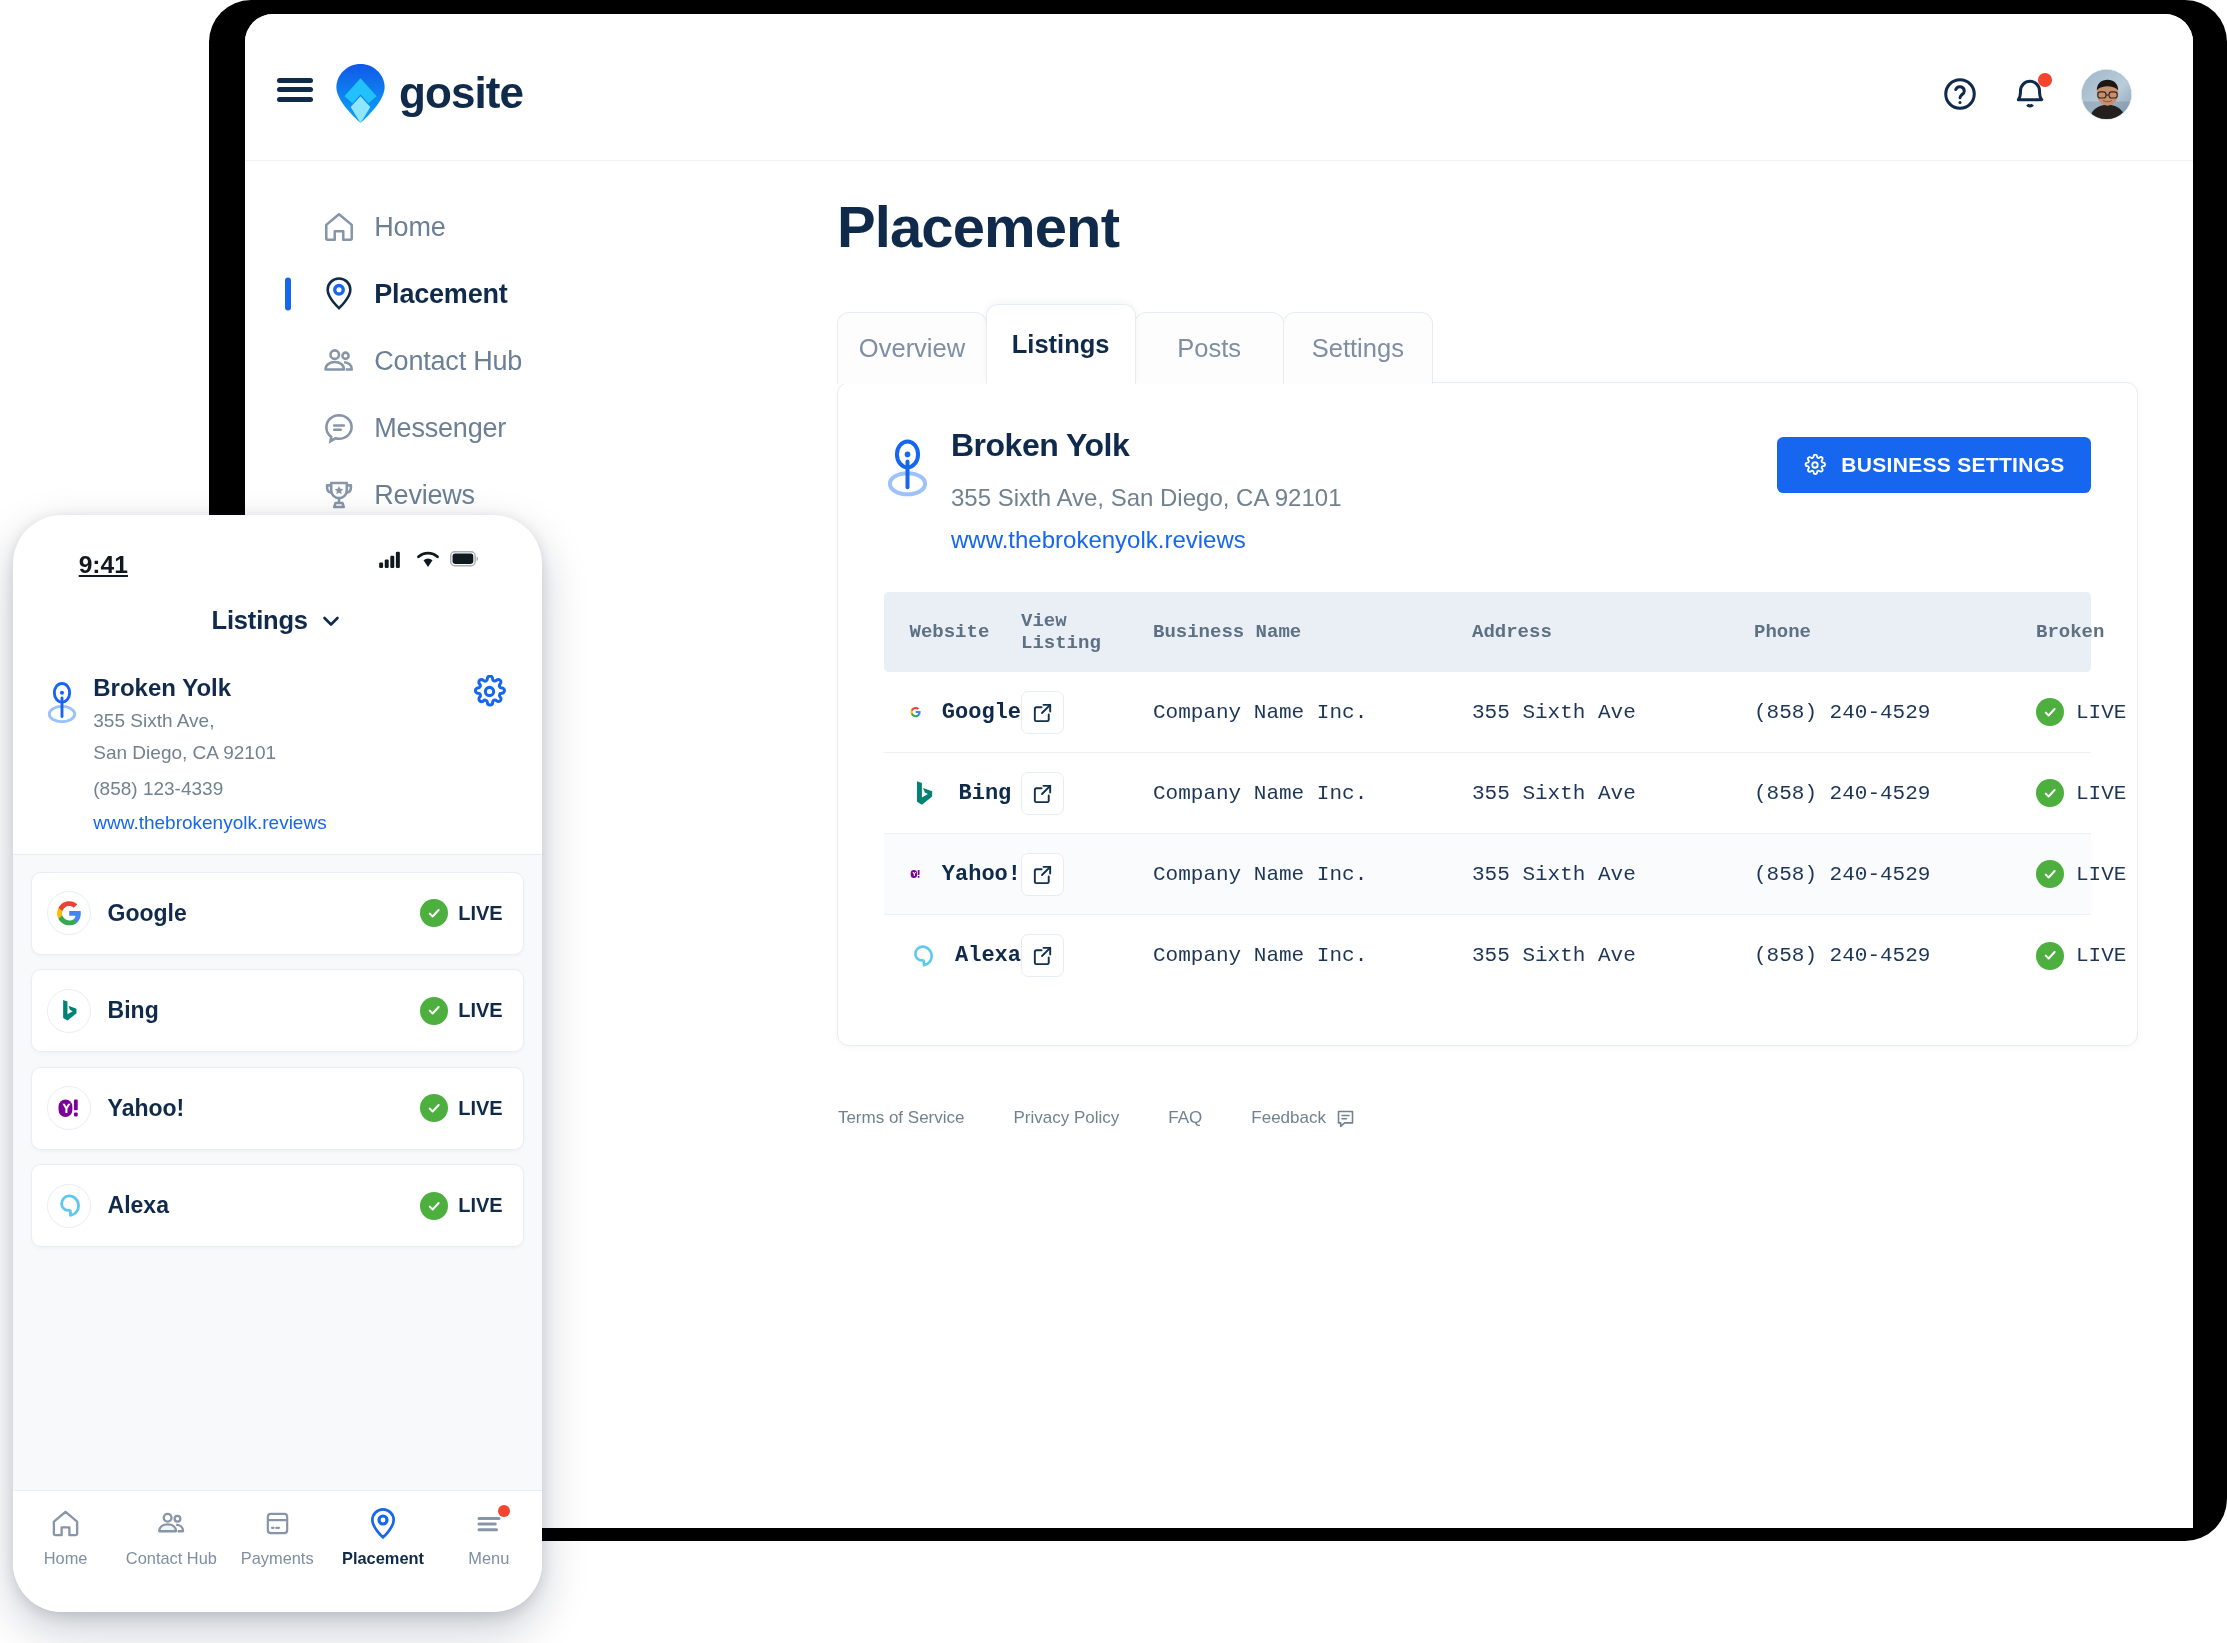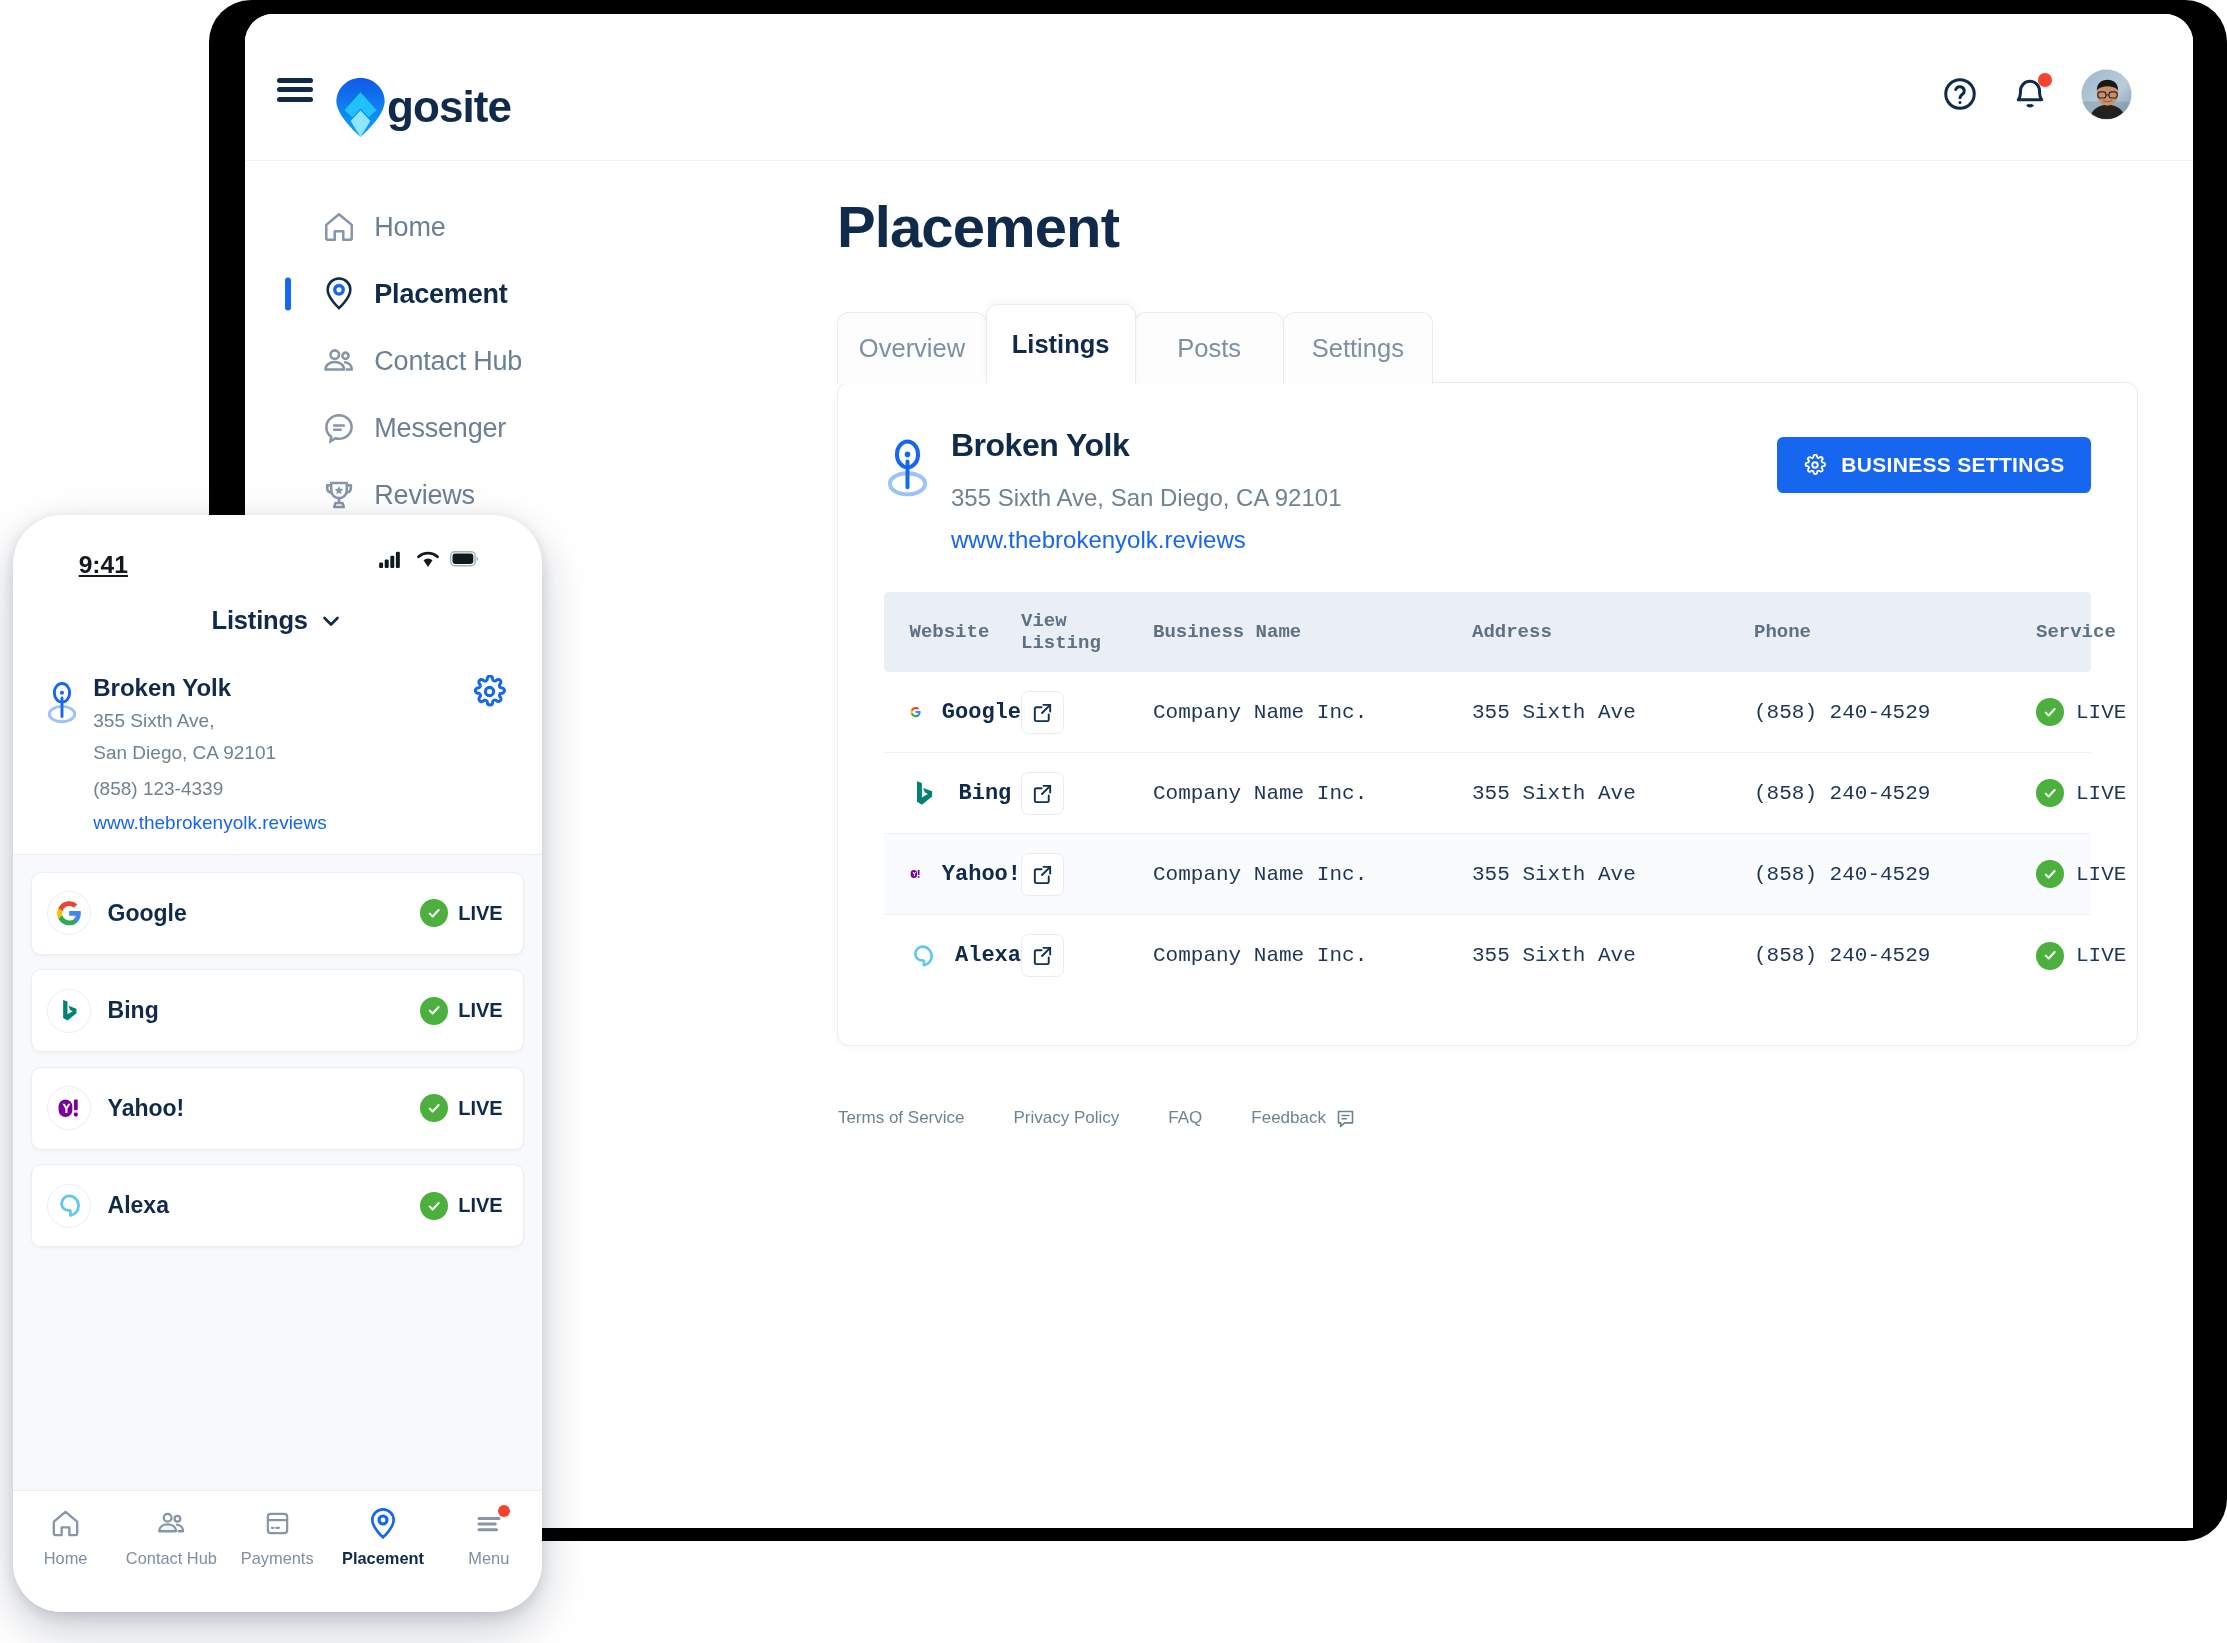--- a/index.html
+++ b/index.html
@@ -36,21 +36,21 @@
     border-bottom: 1.4px solid #eef1f6;
   }
   .hamburger {
     position: absolute; left: 32px; top: 64px;
     width: 36px; height: 24px;
     display: flex; flex-direction: column; justify-content: space-between;
     cursor: pointer;
   }
   .hamburger span { display:block; width: 100%; height: 5px; background: #102a4c; border-radius: 2.7px; }
 
-  .brand { position: absolute; left: 91px; top: 64px; display: flex; align-items: center; gap: 2px; }
+  .brand { position: absolute; left: 91px; top: 50px; display: flex; align-items: center; gap: 14px; }
   .brand-mark { width: 49px; height: 59px; }
   .brand-text { font-size: 44px; font-weight: 700; color: #0f2a4a; letter-spacing: -0.9px; line-height: 1; }
 
   .top-actions { position: absolute; right: 61px; top: 55px; display: flex; align-items: center; gap: 32px; }
   .icon-btn { width: 38px; height: 38px; position: relative; cursor: pointer; }
   .badge-dot {
     position: absolute; right: -2.7px; top: -1.8px;
     width: 13.7px; height: 13.7px; border-radius: 50%;
     background: #f4442e;
   }
@@ -403,21 +403,21 @@
             <col style="width:282px">
             <col style="width:auto">
         </colgroup>
         <thead>
           <tr>
             <th>Website</th>
             <th>View Listing</th>
             <th>Business Name</th>
             <th>Address</th>
             <th>Phone</th>
-            <th>Service</th>
+            <th>Broken</th>
           </tr>
         </thead>
         <tbody>
 
           <tr>
             <td>
               <div class="site-cell">
                 <svg width="28" height="28" viewBox="0 0 48 48">
                   <path fill="#4285F4" d="M45.1 24.5c0-1.6-.15-3.2-.43-4.7H24v8.9h11.8c-.5 2.7-2.05 5-4.35 6.55v5.45h7.05c4.1-3.8 6.6-9.4 6.6-16.2z"></path>
                   <path fill="#34A853" d="M24 46c5.9 0 10.85-1.95 14.5-5.3l-7.05-5.45c-1.95 1.3-4.45 2.1-7.45 2.1-5.7 0-10.55-3.85-12.3-9.05H4.4v5.6C8.05 41.2 15.4 46 24 46z"></path>

